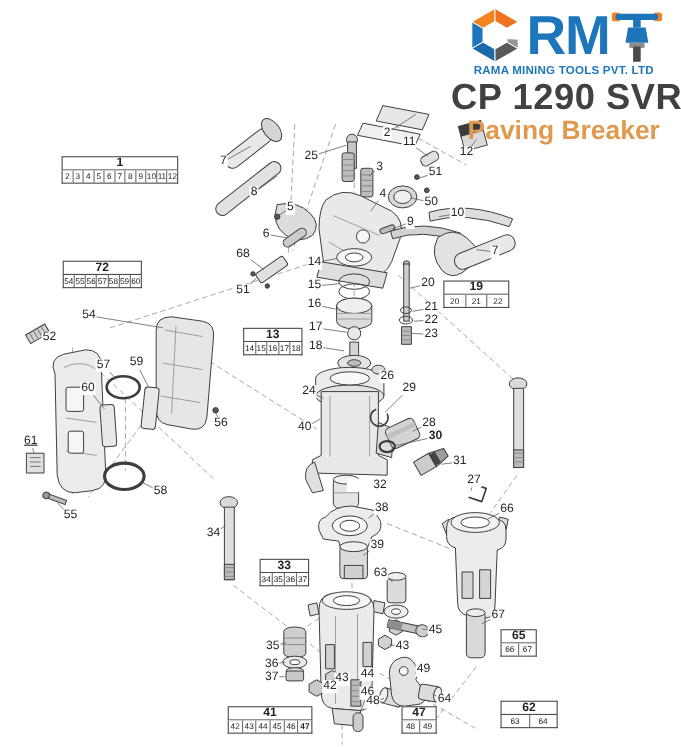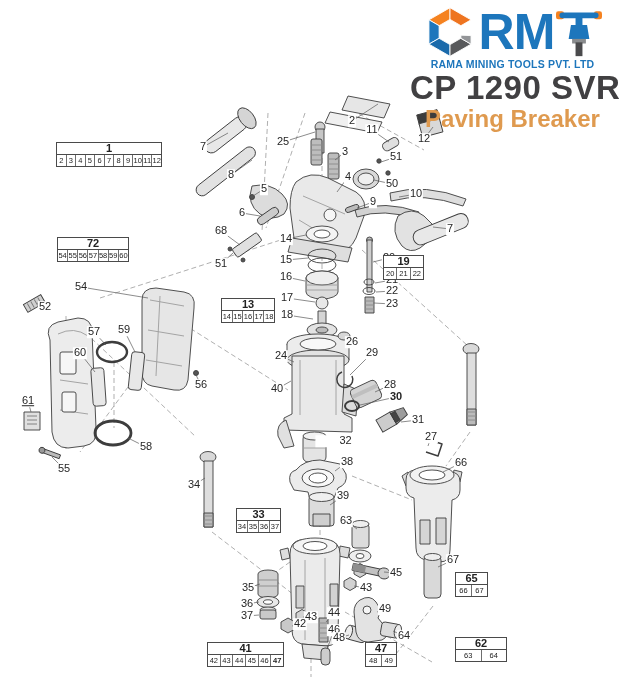--- a/index.html
+++ b/index.html
@@ -425,21 +425,21 @@
       <div class="ptable" style="left: 221px; top: 298px; width: 54px;">
         <div class="pt-head">13</div>
         <div class="pt-cells">
           <div class="pt-cell">14</div>
           <div class="pt-cell">15</div>
           <div class="pt-cell">16</div>
           <div class="pt-cell">17</div>
           <div class="pt-cell">18</div>
         </div>
       </div>
-      <div class="ptable" style="left: 383px; top: 255px; width: 41px;">
+      <div class="ptable" style="left: 403px; top: 255px; width: 60px;">
         <div class="pt-head">19</div>
         <div class="pt-cells">
           <div class="pt-cell">20</div>
           <div class="pt-cell">21</div>
           <div class="pt-cell">22</div>
         </div>
       </div>
       <div class="ptable" style="left: 236px; top: 508px; width: 45px;">
         <div class="pt-head">33</div>
         <div class="pt-cells">

